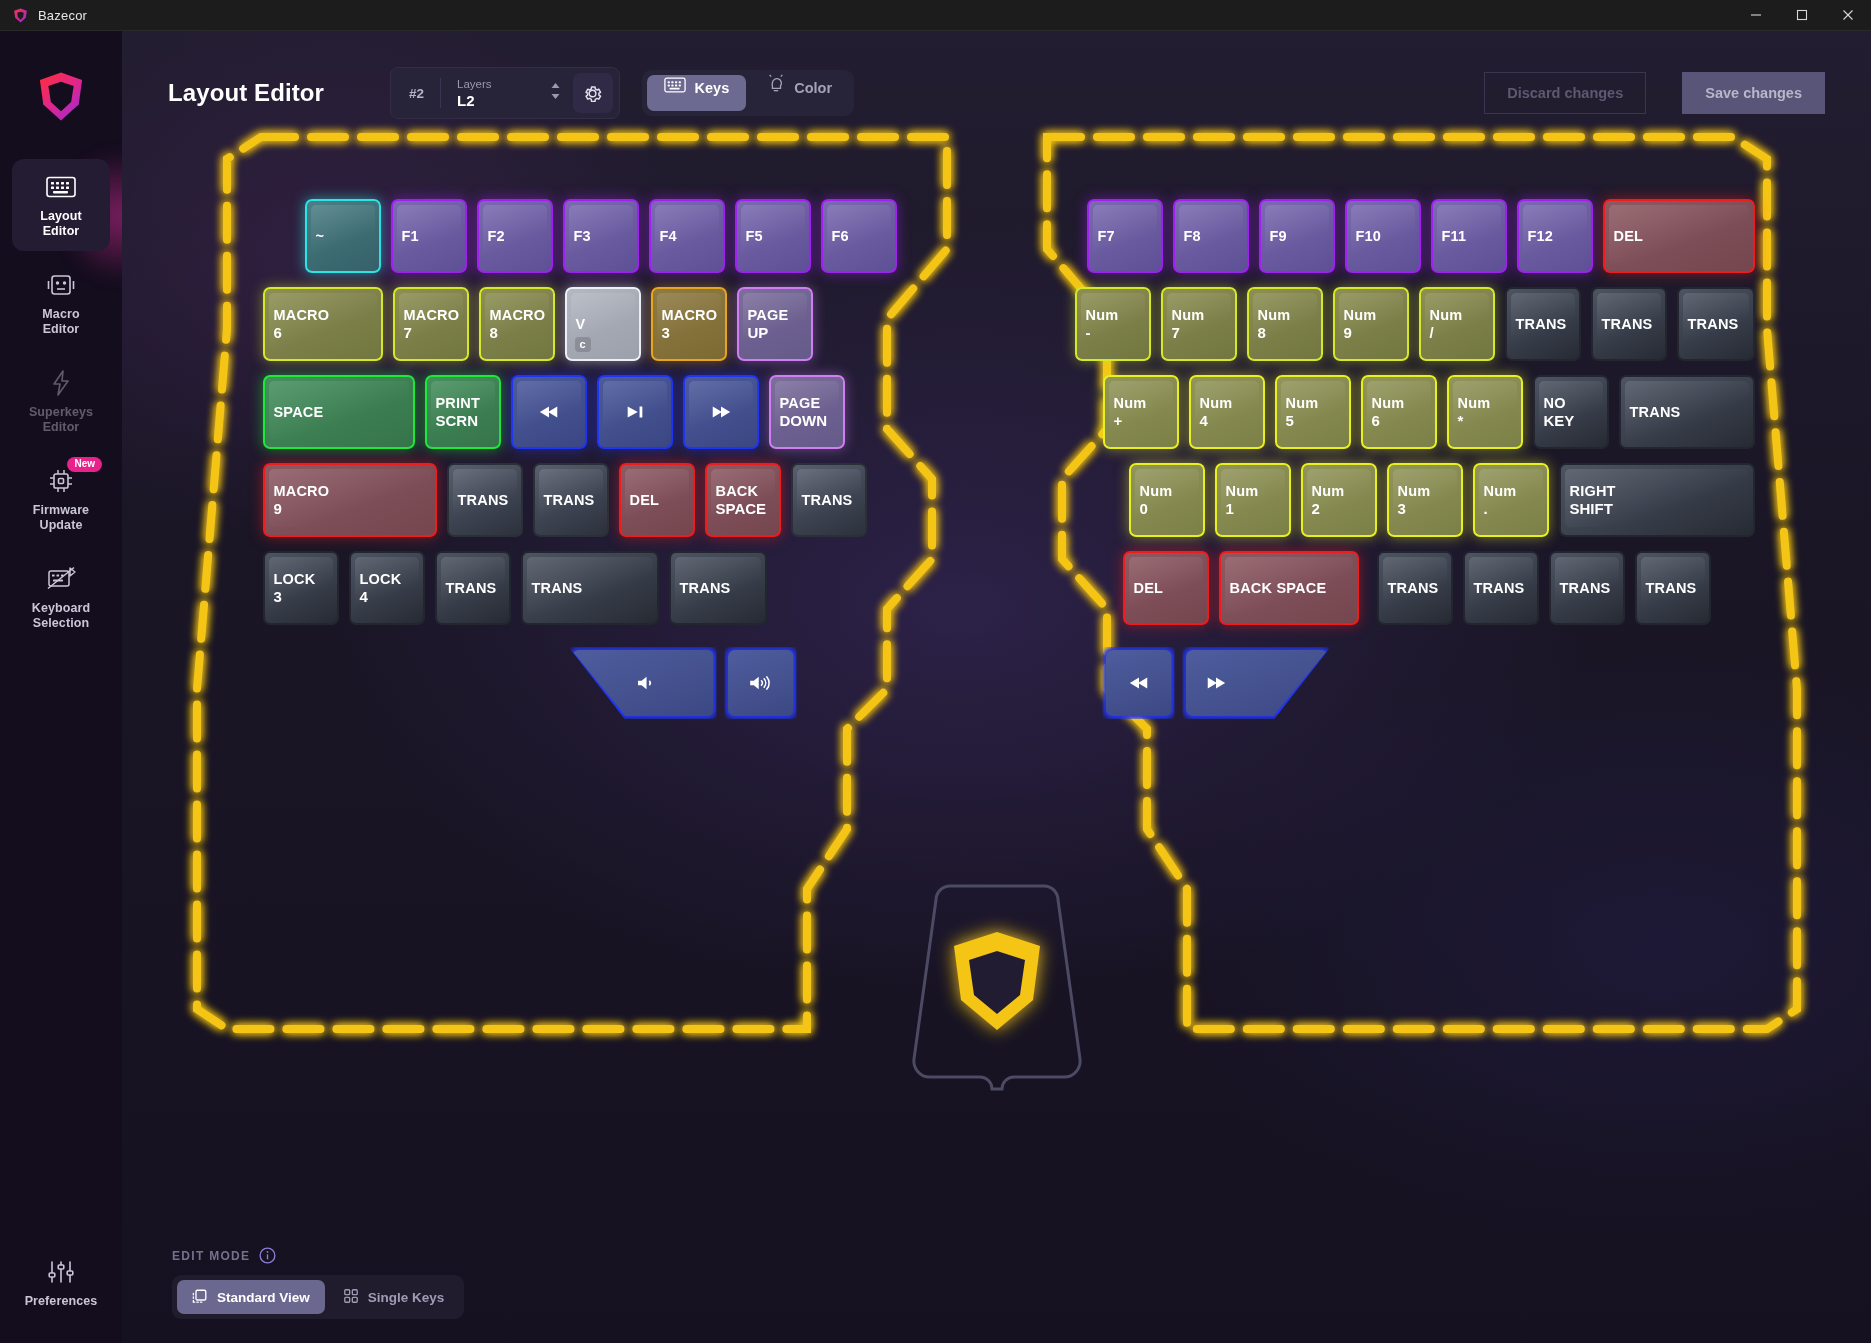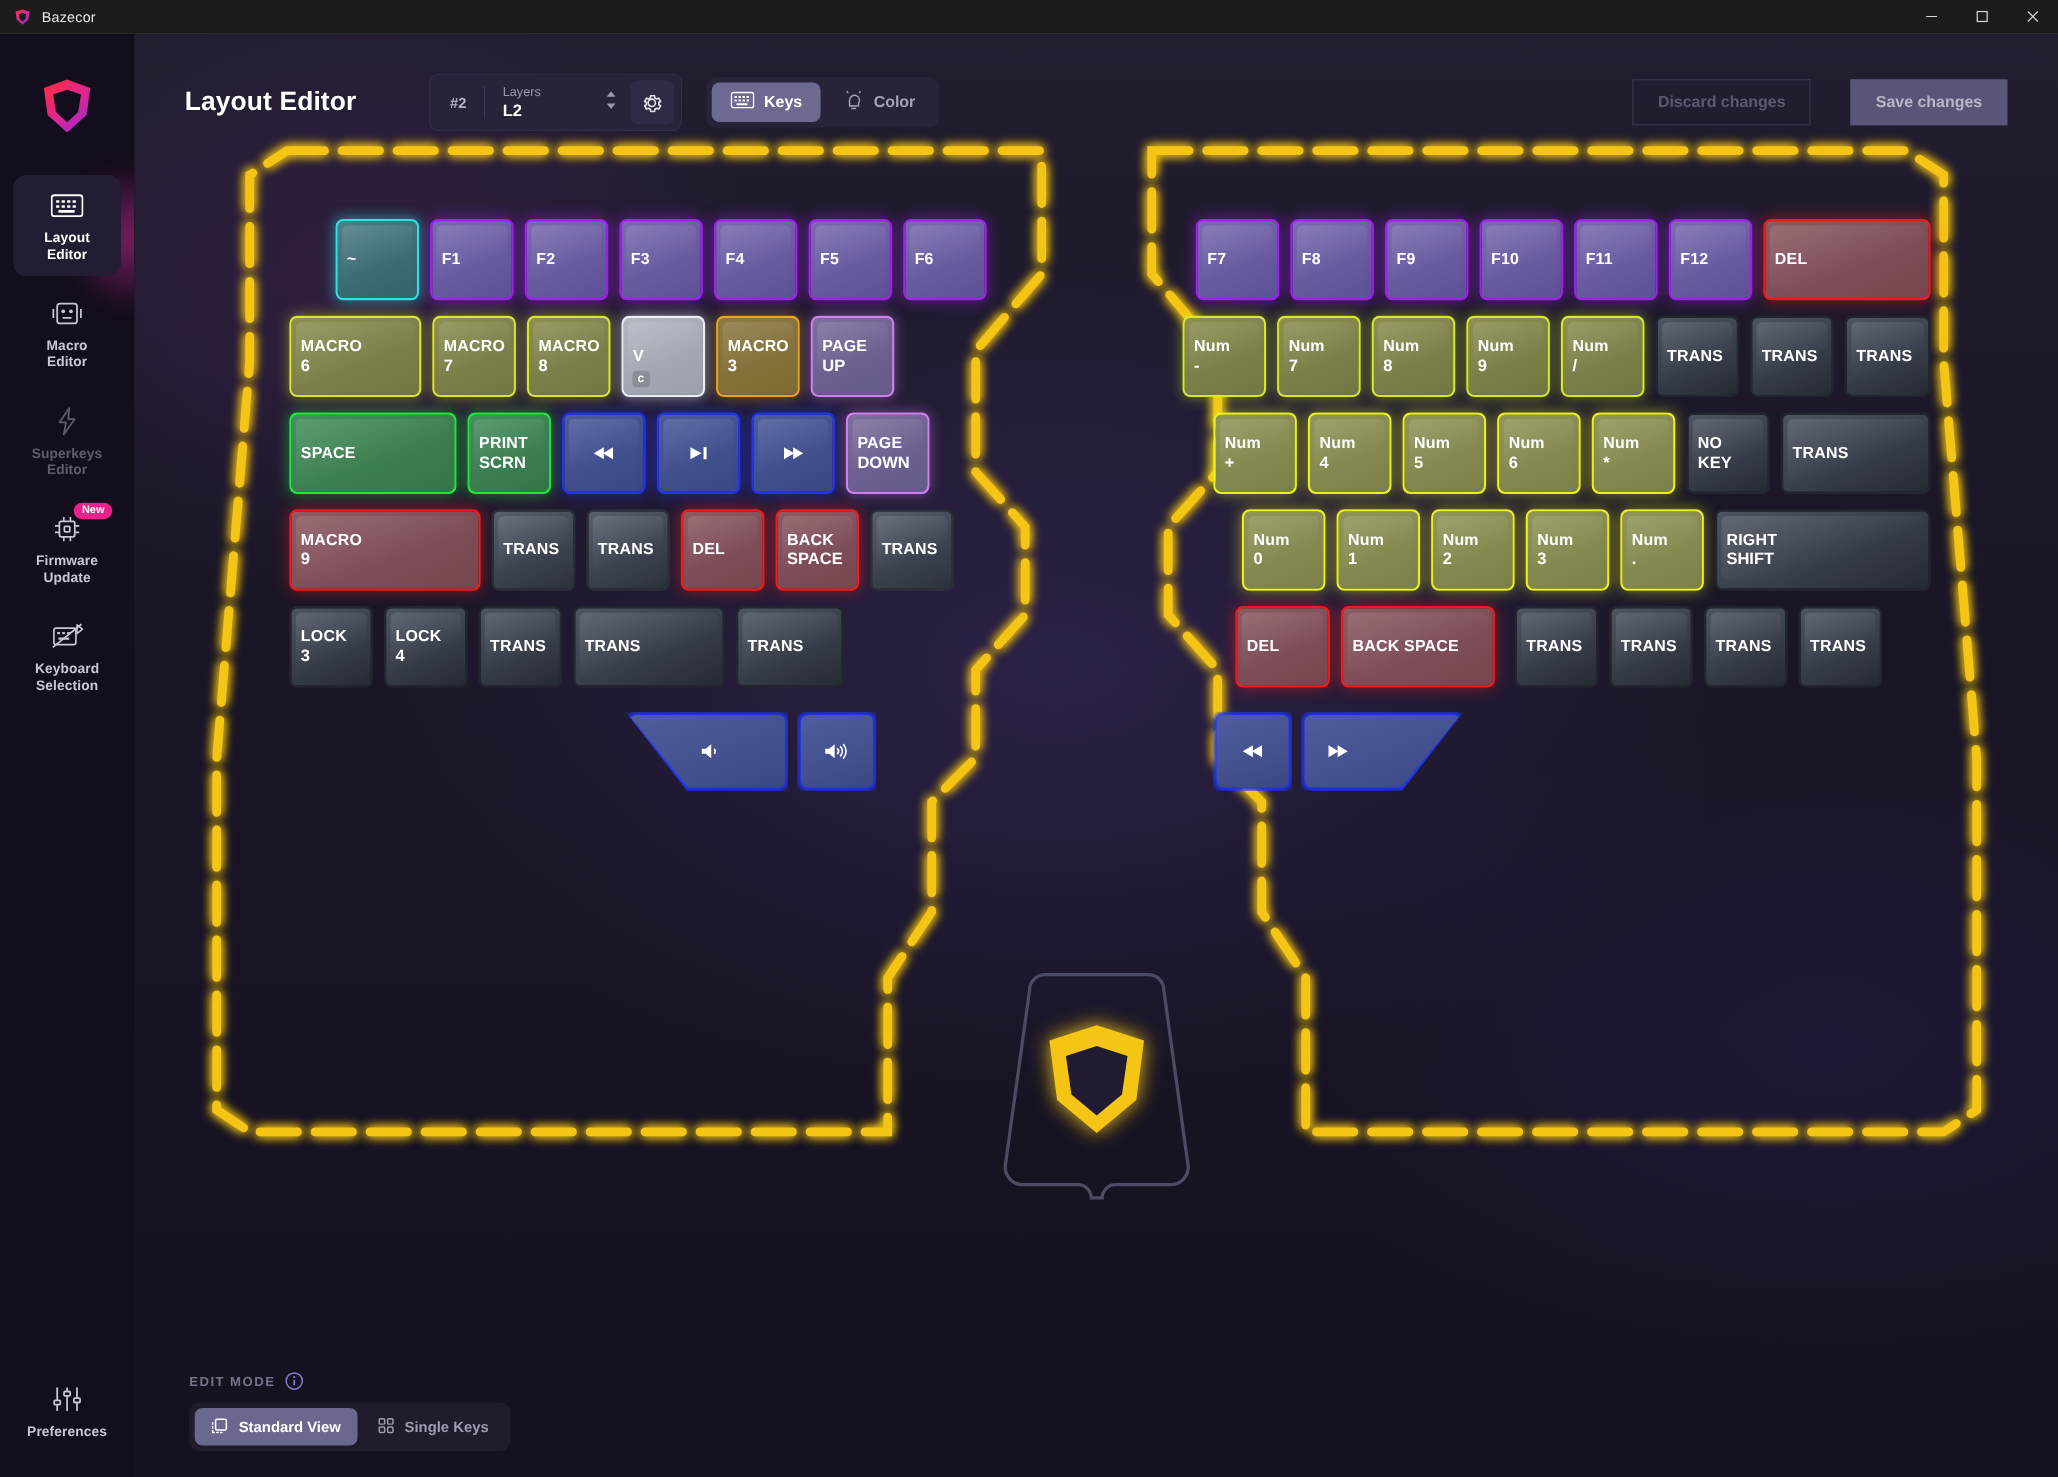--- a/index.html
+++ b/index.html
@@ -60,21 +60,21 @@
              height:52px;padding:0 6px 0 0;gap:0;}
   .layer-num{font-size:13.5px;color:#b7b3c6;font-weight:700;padding:0 16px 0 18px;}
   .layer-div{width:1px;height:30px;background:#3b3551;}
   .layer-sel{display:flex;align-items:center;gap:58px;padding:0 10px 0 16px;cursor:pointer;}
   .layer-sel .txt{display:flex;flex-direction:column;gap:1px;}
   .layer-sel .cap{font-size:11.5px;color:#9c98ad;line-height:13px;}
   .layer-sel .val{font-size:15px;color:#fff;font-weight:700;line-height:17px;}
   .gear-btn{width:40px;height:40px;border-radius:7px;background:#302a46;display:flex;align-items:center;
             justify-content:center;cursor:pointer;margin-left:2px;}
   .modes{display:flex;align-items:center;background:#272338;border-radius:9px;height:46px;padding:5px;gap:4px;}
-  .mode{display:flex;align-items:center;gap:9px;height:36px;padding:4px 17px;border-radius:7px;cursor:pointer;
+  .mode{display:flex;align-items:flex-end;gap:9px;height:36px;padding:15px 17px;border-radius:7px;cursor:pointer;
         font-size:14.5px;font-weight:700;color:#a6a2b6;}
   .mode.active{background:#6d6a92;color:#fff;}
   .hdr-spacer{flex:1;}
   .hbtn{height:42px;padding:0 22px;border-radius:0;font-size:14.5px;font-weight:700;cursor:pointer;
         display:flex;align-items:center;}
   .hbtn.discard{background:transparent;border:1px solid #3b3650;color:#5e5872;}
   .hbtn.save{background:#585578;color:#b9b6c9;border:1px solid transparent;margin-left:14px;}
 
   
   .stage{position:relative;z-index:4;width:100%;height:1100px;}

